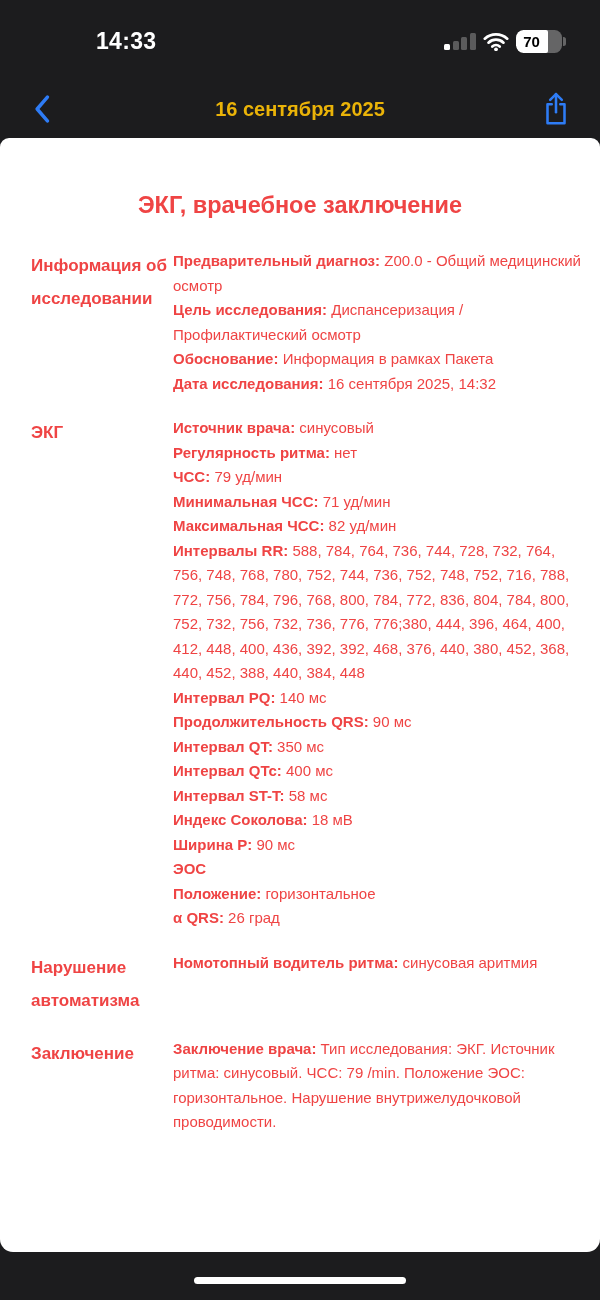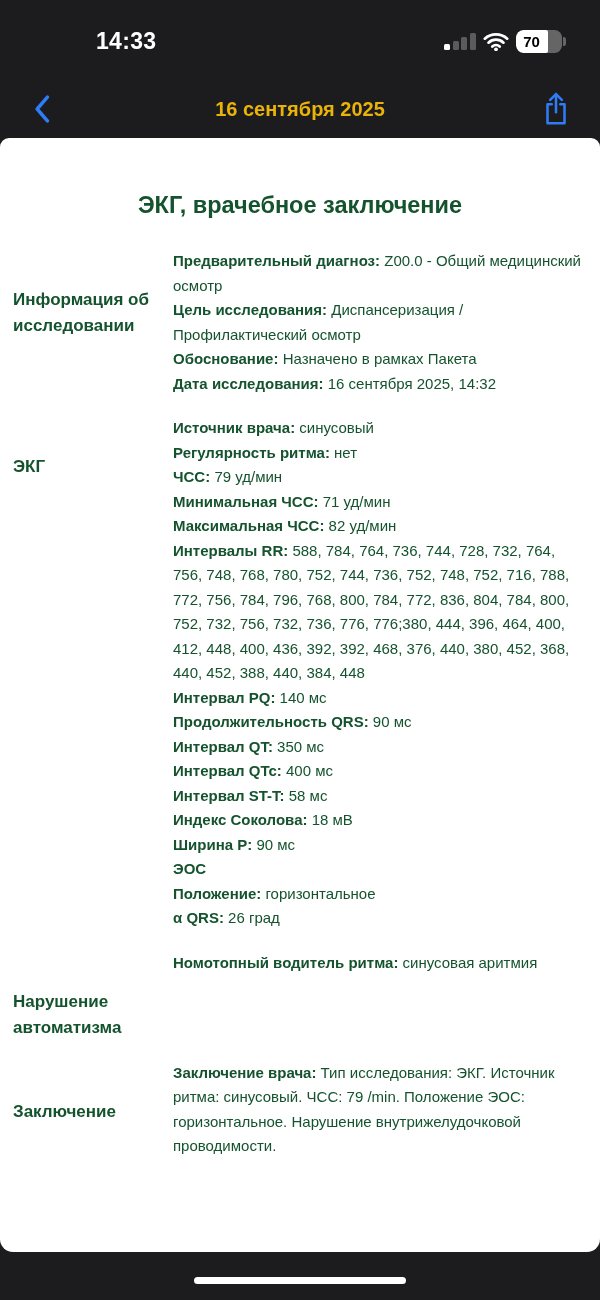--- a/index.html
+++ b/index.html
@@ -60,31 +60,31 @@
     position: absolute; top: 0; bottom: 0; display: flex; align-items: center;
     background: none; border: none; padding: 0; cursor: pointer;
   }
   .back-btn  { left: 34px; }
   .share-btn { right: 30px; }
 
   
   .card {
     position: absolute; top: 138px; left: 0; right: 0; height: 1114px;
     background: #fff; border-radius: 9px 9px 13px 13px;
-    color: #14532d; overflow: hidden;
+    color: #ef4444; overflow: hidden;
   }
   .doc-title {
     margin: 54px 20px 0 20px;
     text-align: center; font-size: 23.5px; font-weight: 700;
   }
   .sections { margin-top: 30px; }
   .section { display: flex; margin-bottom: 20px; }
   .sec-label {
-    flex: 0 0 173px; box-sizing: border-box; padding-left: 13px;
-    font-size: 17px; font-weight: 700; line-height: 26px; margin-top: 38px;
+    flex: 0 0 173px; box-sizing: border-box; padding-left: 31px;
+    font-size: 17px; font-weight: 700; line-height: 33px;
   }
   .sec-entries {
     flex: 1; padding-right: 14px;
     font-size: 15px; line-height: 24.5px;
   }
   .entry b { font-weight: 700; }
 
   
   .home-bar {
     position: absolute; bottom: 16px; left: 50%; transform: translateX(-50%);
@@ -139,21 +139,21 @@
   </div>
 
   <div class="card">
     <h1 class="doc-title">ЭКГ, врачебное заключение</h1>
     <div class="sections" id="sections">
         <div class="section">
           <div class="sec-label">Информация об исследовании</div>
           <div class="sec-entries">
             <div class="entry"><b>Предварительный диагноз:</b> <span> Z00.0 - Общий медицинский осмотр</span></div>
             <div class="entry"><b>Цель исследования:</b> <span>Диспансеризация / Профилактический осмотр</span></div>
-            <div class="entry"><b>Обоснование:</b> <span> Назначено в рамках Пакета</span></div>
+            <div class="entry"><b>Обоснование:</b> <span> Информация в рамках Пакета</span></div>
             <div class="entry"><b>Дата исследования:</b> <span> 16 сентября 2025, 14:32</span></div>
           </div>
         </div>
         <div class="section">
           <div class="sec-label">ЭКГ</div>
           <div class="sec-entries">
             <div class="entry"><b>Источник врача:</b> <span>синусовый</span></div>
             <div class="entry"><b>Регулярность ритма:</b> <span>нет</span></div>
             <div class="entry"><b>ЧСС:</b> <span>79 уд/мин</span></div>
             <div class="entry"><b>Минимальная ЧСС:</b> <span>71 уд/мин</span></div>

